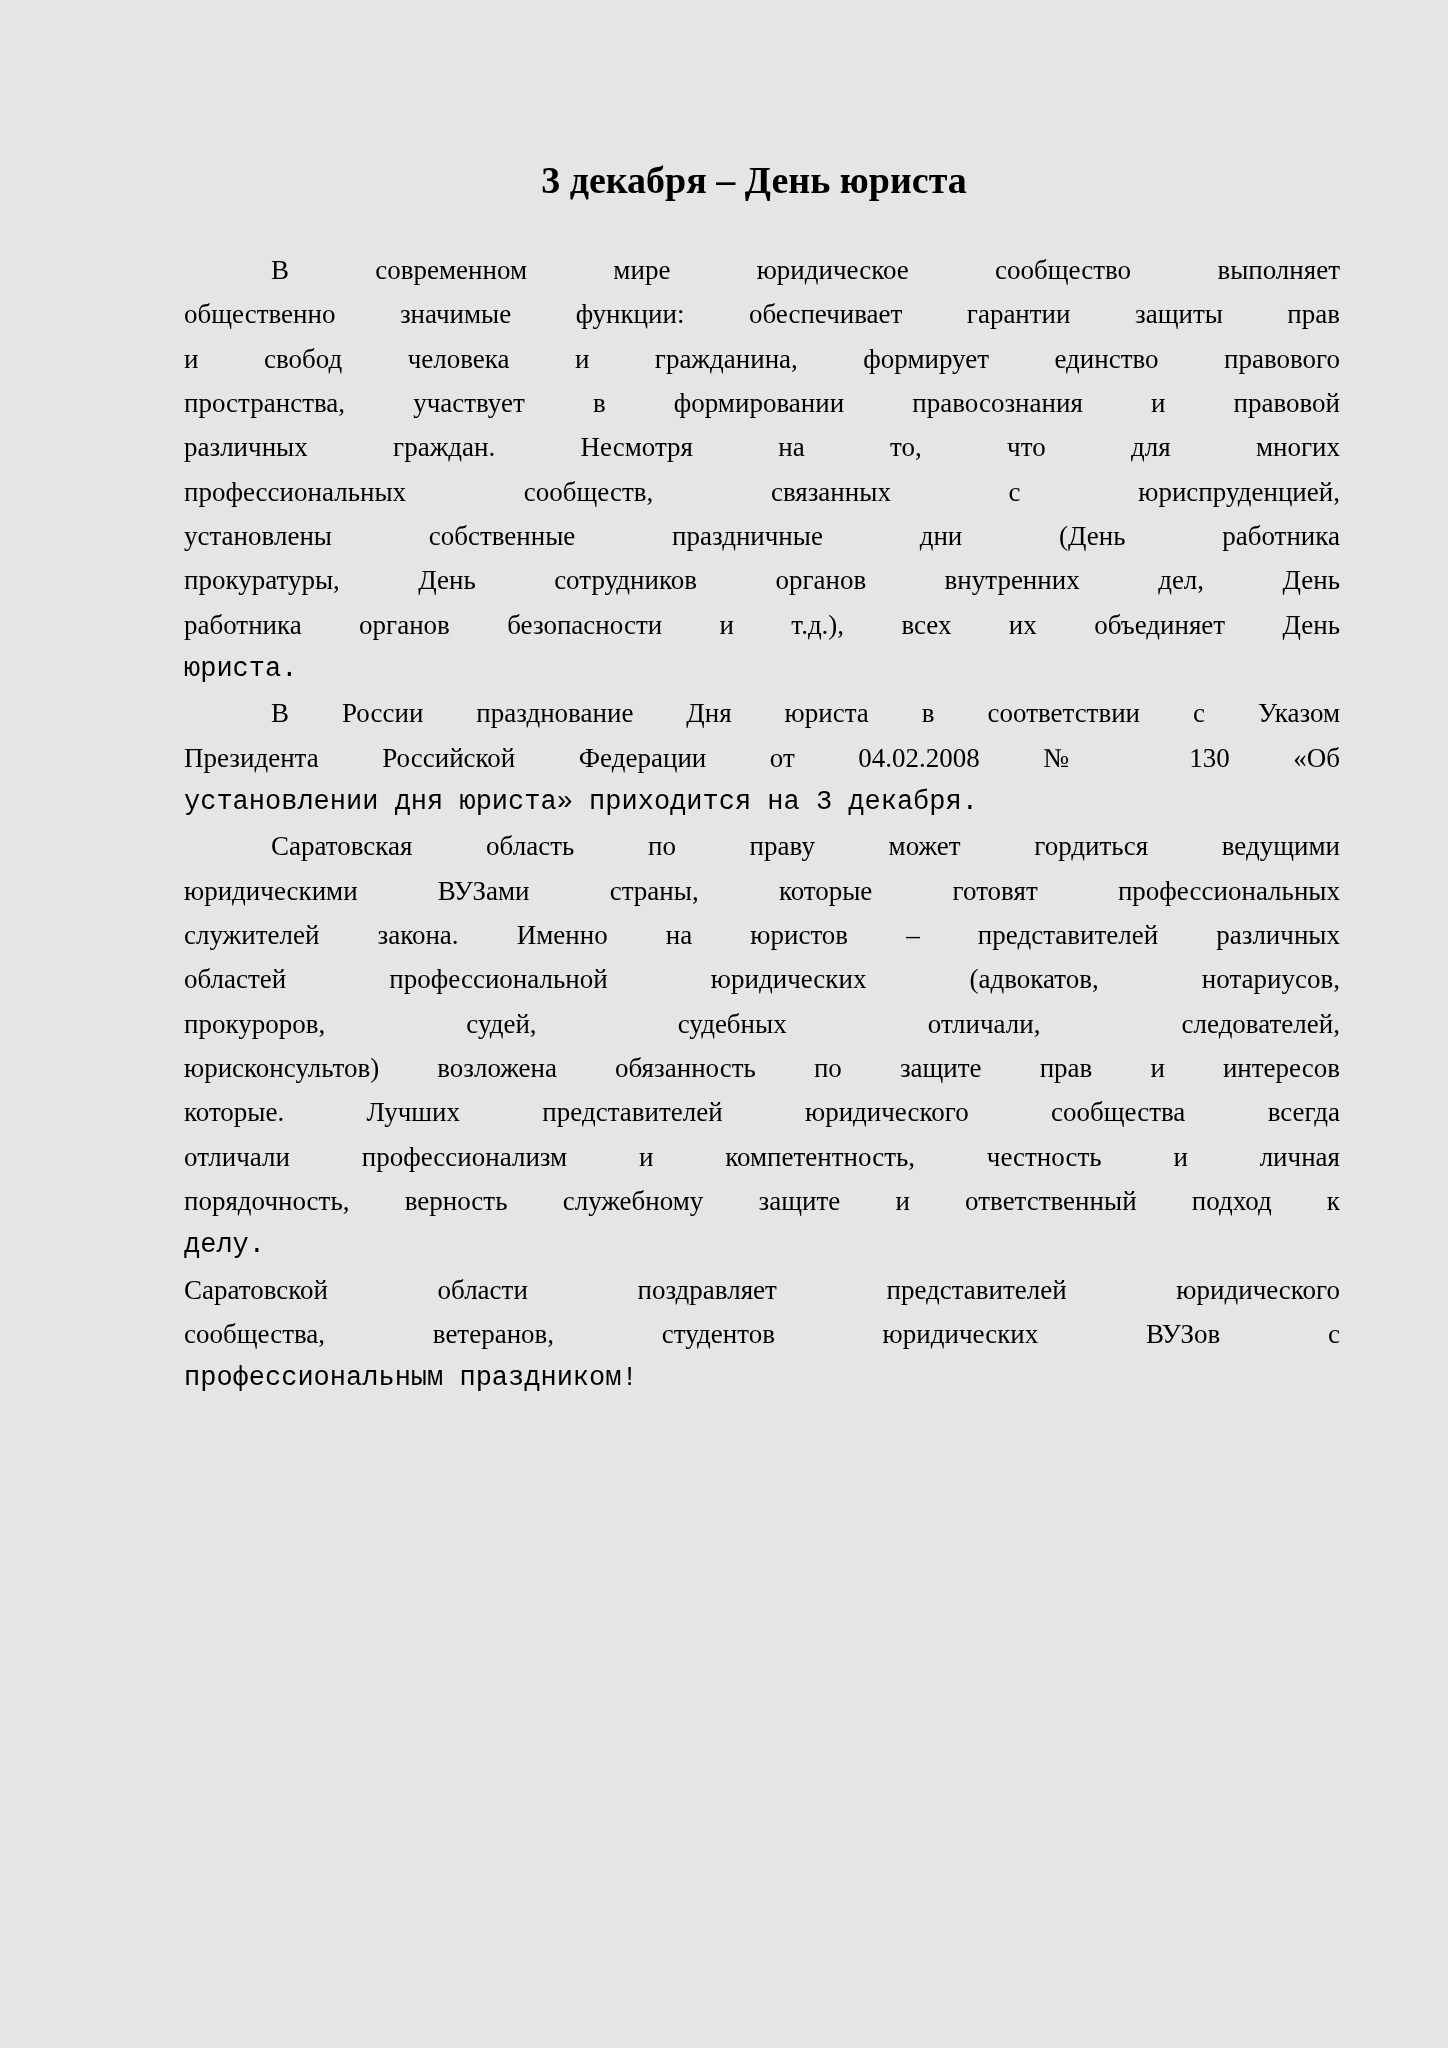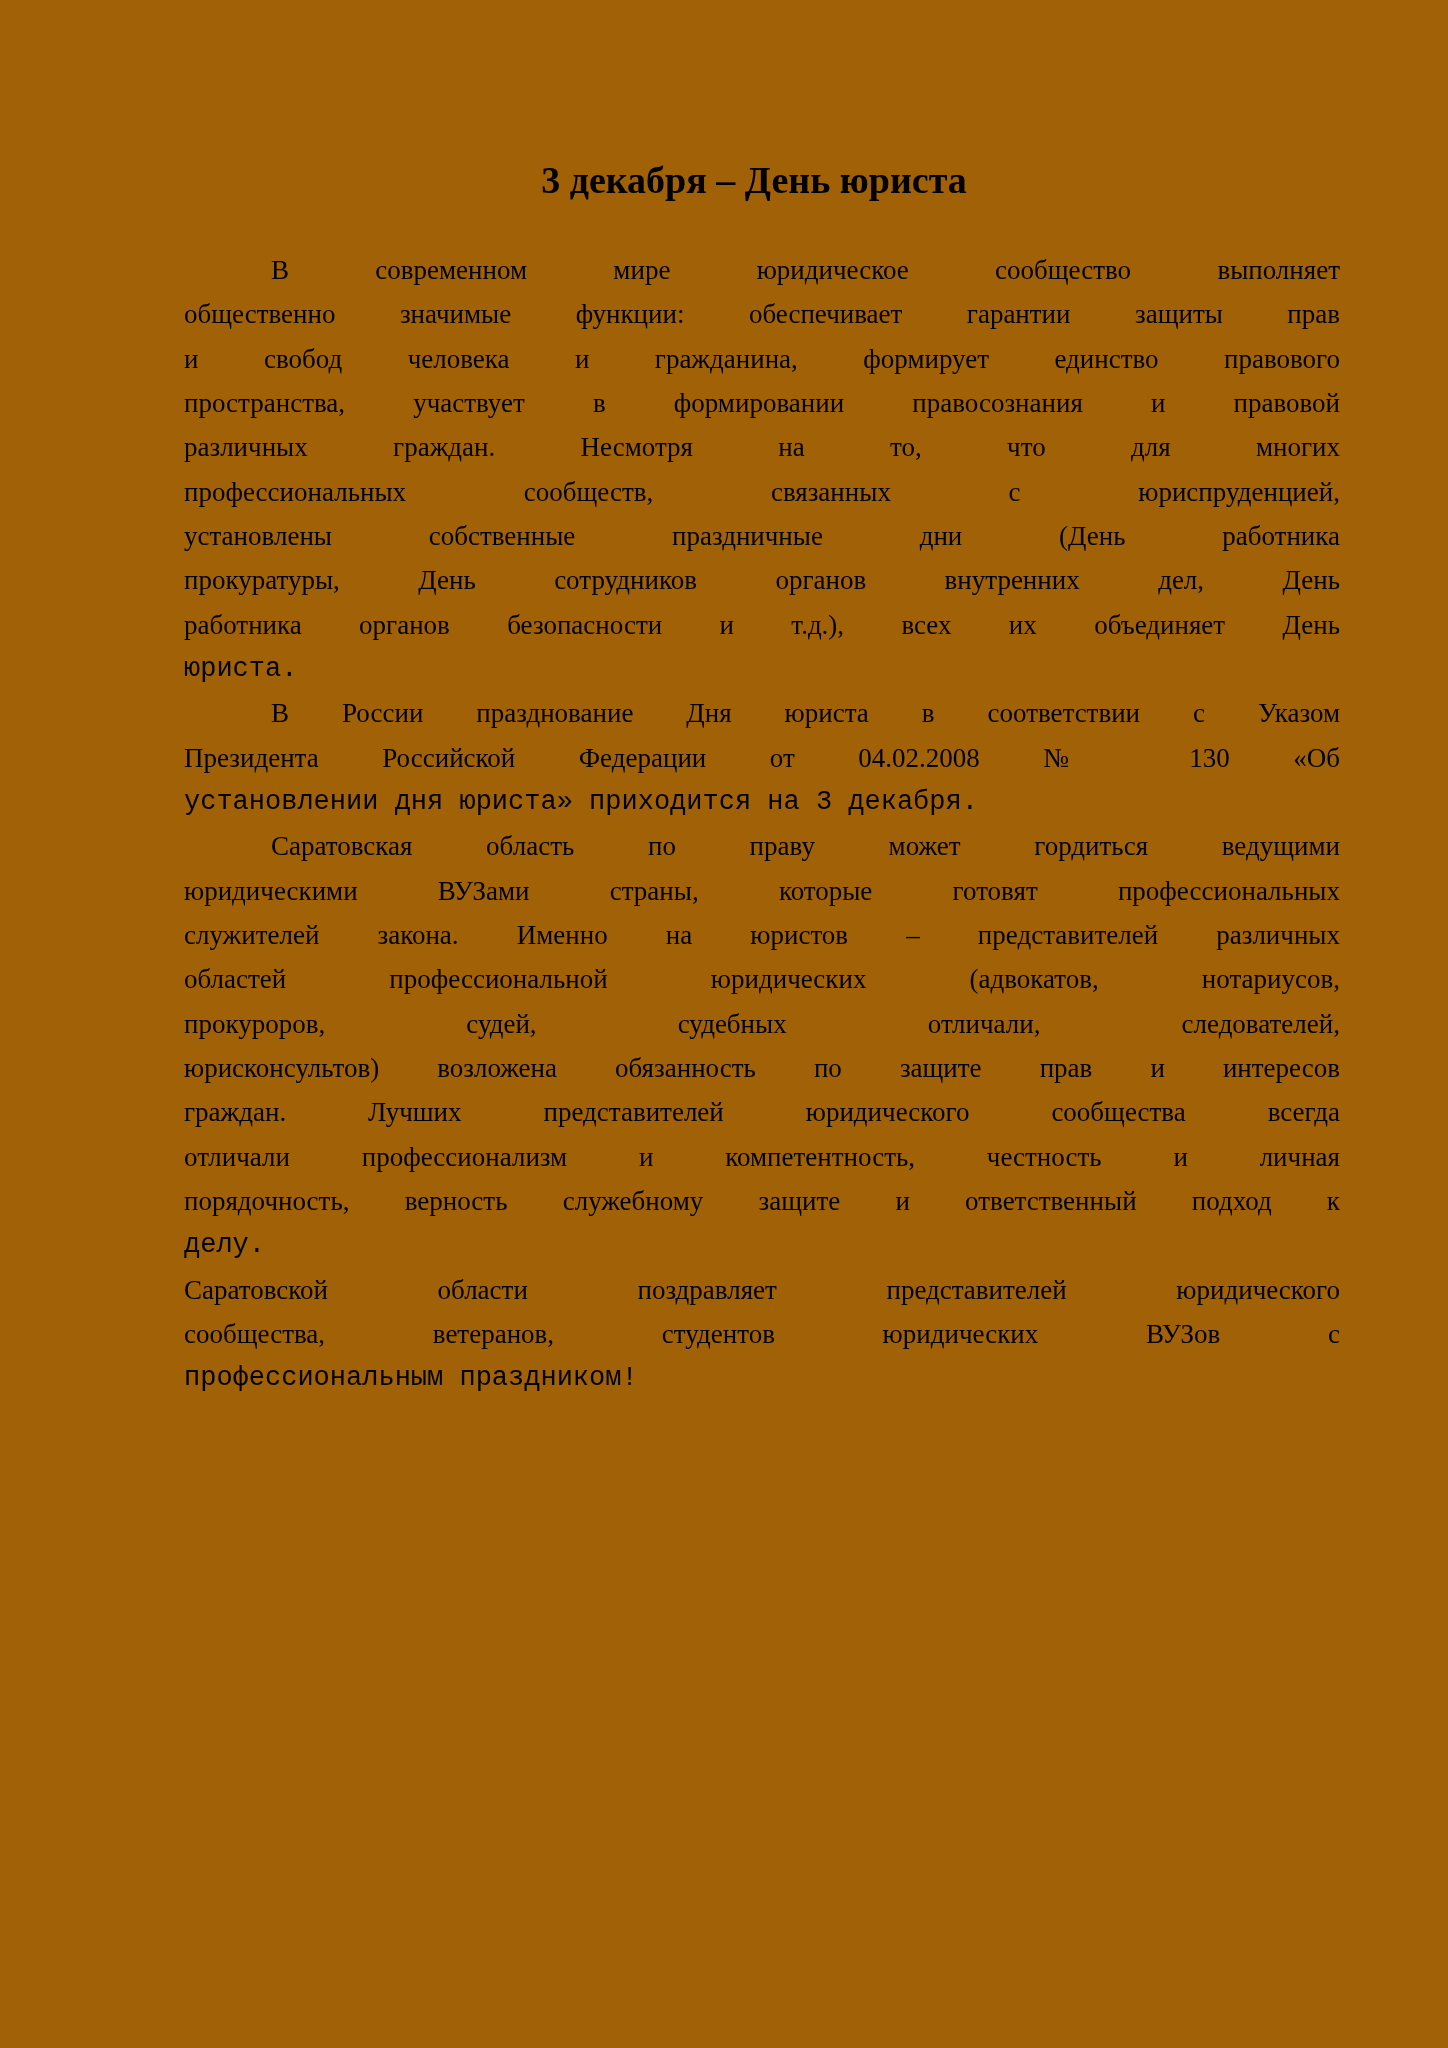--- a/index.html
+++ b/index.html
@@ -4,21 +4,21 @@
   <style>
     html, body {
       margin: 0;
       padding: 0;
       background: #ffffff;
     }
     .page {
       position: relative;
       width: 1448px;
       height: 2048px;
-      background: #a16207;
+      background: #e5e5e5;
       overflow: hidden;
       font-family: "Liberation Serif", "DejaVu Serif", serif;
       color: #000000;
     }
     .content {
       position: absolute;
       left: 168px;
       top: 155px;
       width: 1172px;
     }
@@ -74,21 +74,21 @@
           <div class="line">Президента Российской Федерации от 04.02.2008 № 130 «Об</div>
           <div class="line last">установлении дня юриста» приходится на 3 декабря.</div>
         </div>
         <div class="para">
           <div class="line first">Саратовская область по праву может гордиться ведущими</div>
           <div class="line">юридическими ВУЗами страны, которые готовят профессиональных</div>
           <div class="line">служителей закона. Именно на юристов – представителей различных</div>
           <div class="line">областей профессиональной юридических (адвокатов, нотариусов,</div>
           <div class="line">прокуроров, судей, судебных отличали, следователей,</div>
           <div class="line">юрисконсультов) возложена обязанность по защите прав и интересов</div>
-          <div class="line">граждан. Лучших представителей юридического сообщества всегда</div>
+          <div class="line">которые. Лучших представителей юридического сообщества всегда</div>
           <div class="line">отличали профессионализм и компетентность, честность и личная</div>
           <div class="line">порядочность, верность служебному защите и ответственный подход к</div>
           <div class="line last">делу.</div>
         </div>
         <div class="para">
           <div class="line">Саратовской области поздравляет представителей юридического</div>
           <div class="line">сообщества, ветеранов, студентов юридических ВУЗов с</div>
           <div class="line last">профессиональным праздником!</div>
         </div>
       </div>

